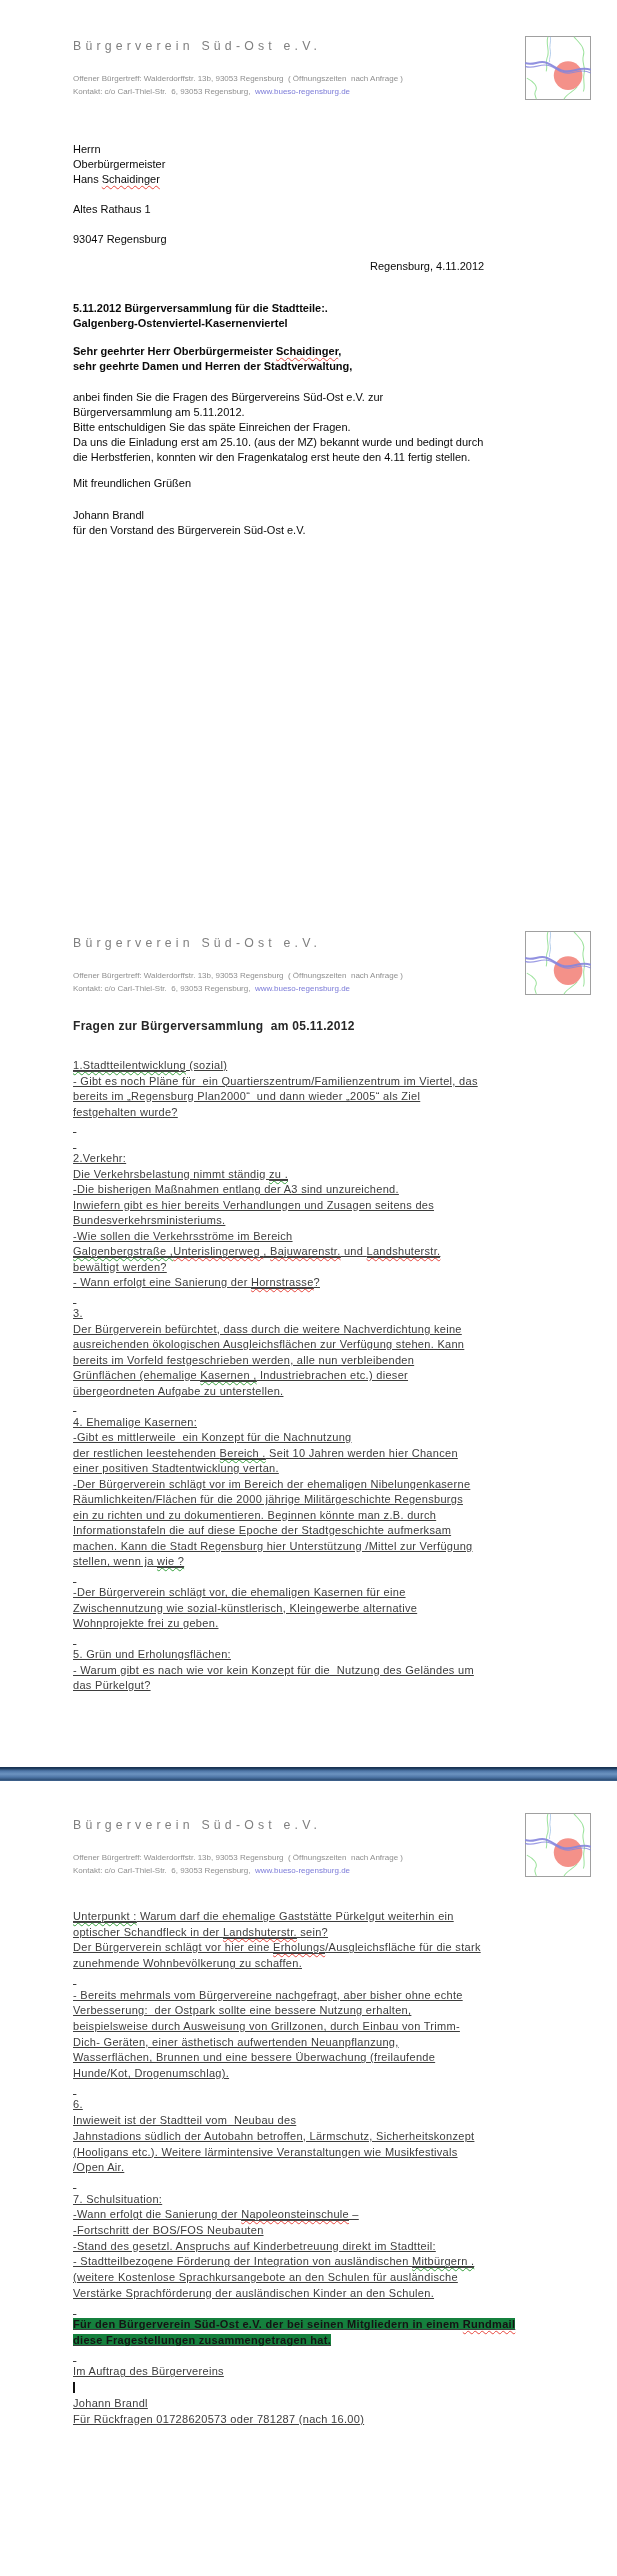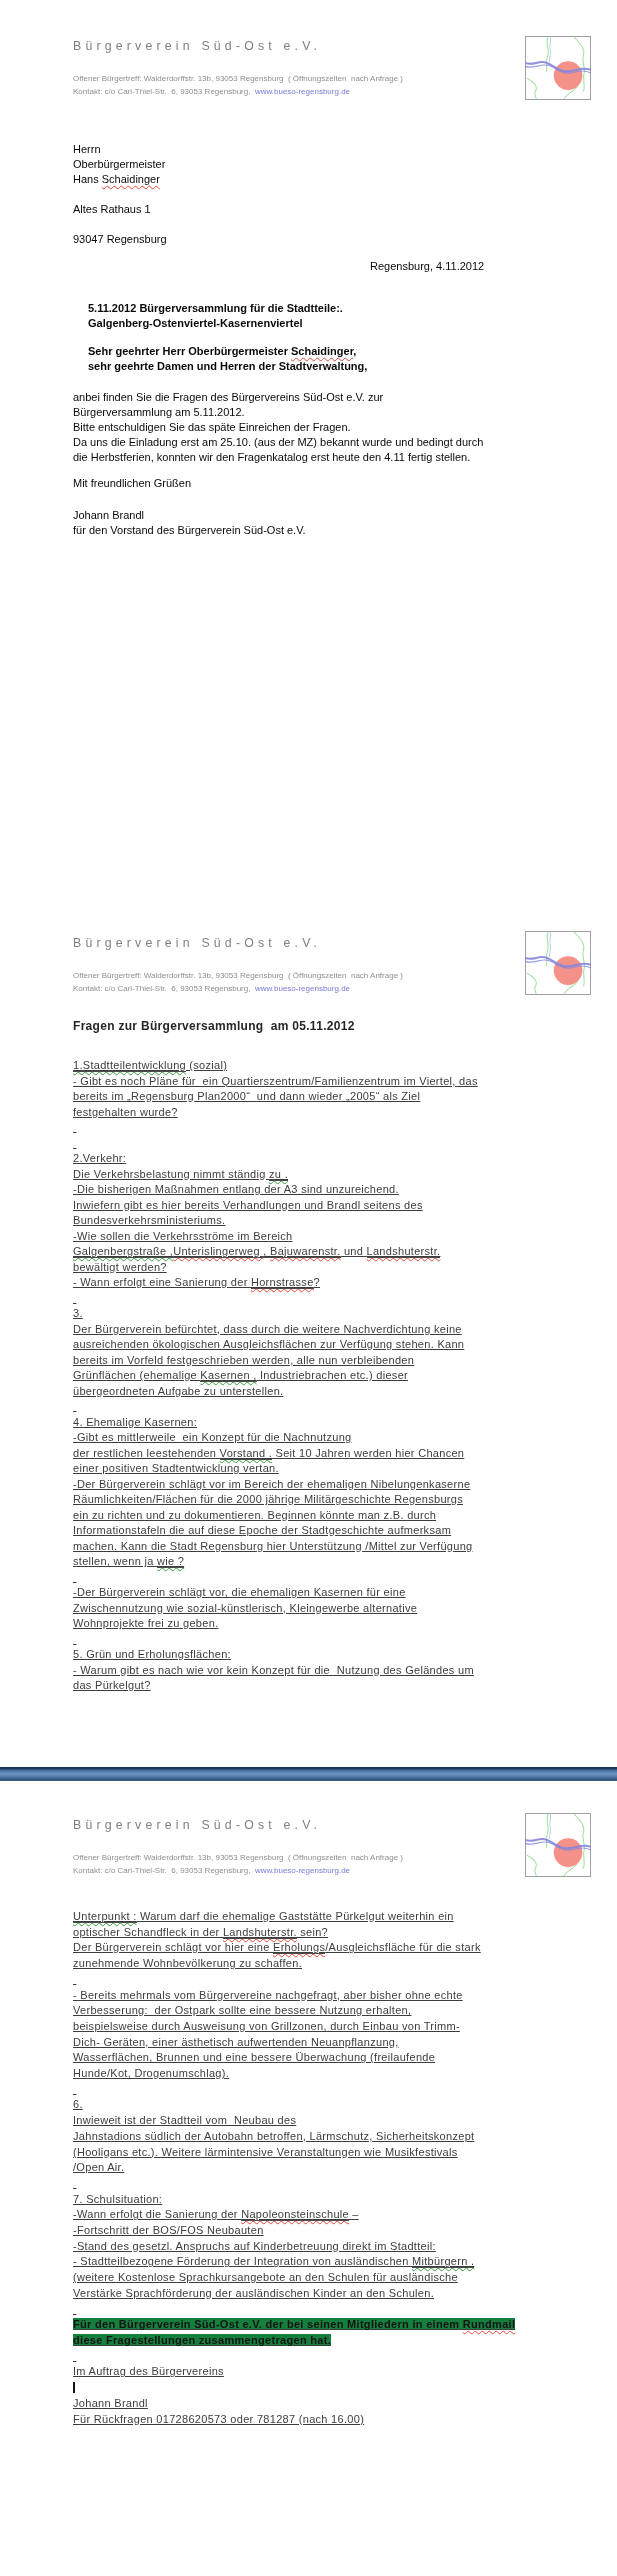--- a/index.html
+++ b/index.html
@@ -10,21 +10,21 @@
   }
   .abs { position:absolute; }
   .line { white-space:pre; }
   .org-title {
     font-size:12.3px; color:#7f7f7f; letter-spacing:4.2px; white-space:nowrap;
     line-height:15.2px;
   }
   .contact { font-size:8px; color:#8f8f8f; line-height:12.7px; }
   .weblink { color:#7b7bd8; cursor:pointer; }
   .letter { font-size:11px; color:#0a0a0a; line-height:15px; }
-  .bold { font-weight:700;margin-left:15px; }
+  .bold { font-weight:700; }
   .gothic { font-size:11px; color:#3d3d3d; line-height:15.5px; letter-spacing:0.3px;text-decoration:underline; }
   .q-title { font-size:12px; font-weight:700; color:#262626; letter-spacing:0.3px; white-space:pre; }
   .u  { border-bottom:0.8px solid #4a4a4a; }
   .wr { text-decoration:underline; text-decoration-style:wavy; text-decoration-color:#e8453c;
         text-decoration-thickness:0.8px; text-underline-offset:1.7px; }
   .wg { text-decoration:underline; text-decoration-style:wavy; text-decoration-color:#36a13d;
         text-decoration-thickness:0.8px; text-underline-offset:1.7px; }
   .hl { background:#15803d; font-weight:700; color:#141414; }
   .cursor { display:inline-block; width:1.7px; height:11px; background:#111; vertical-align:text-bottom; }
   .divider {
@@ -117,37 +117,37 @@
   <div class="abs gothic" style="left:73px; top:1058px">
       <div class="line"><span class="u wg">1.Stadtteilentwicklung</span><span> (sozial)</span></div>
       <div class="line">- Gibt es noch Pläne für  ein Quartierszentrum/Familienzentrum im Viertel, das</div>
       <div class="line">bereits im „Regensburg Plan2000“  und dann wieder „2005“ als Ziel</div>
       <div class="line">festgehalten wurde?</div>
       <div class="line">&nbsp;</div>
       <div class="line">&nbsp;</div>
       <div class="line">2.Verkehr:</div>
       <div class="line"><span>Die Verkehrsbelastung nimmt ständig </span><span class="u wg">zu .</span></div>
       <div class="line">-Die bisherigen Maßnahmen entlang der A3 sind unzureichend.</div>
-      <div class="line">Inwiefern gibt es hier bereits Verhandlungen und Brandl seitens des</div>
+      <div class="line">Inwiefern gibt es hier bereits Verhandlungen und Zusagen seitens des</div>
       <div class="line">Bundesverkehrsministeriums.</div>
       <div class="line">-Wie sollen die Verkehrsströme im Bereich</div>
       <div class="line"><span class="u wg">Galgenbergstraße ,</span><span class="u wr">Unterislingerweg </span><span class="u">, </span><span class="u wr">Bajuwarenstr.</span><span> und </span><span class="u wr">Landshuterstr.</span></div>
       <div class="line">bewältigt werden?</div>
       <div class="line"><span>- Wann erfolgt eine Sanierung der </span><span class="u wr">Hornstrasse</span><span>?</span></div>
       <div class="line">&nbsp;</div>
       <div class="line">3.</div>
       <div class="line">Der Bürgerverein befürchtet, dass durch die weitere Nachverdichtung keine</div>
       <div class="line">ausreichenden ökologischen Ausgleichsflächen zur Verfügung stehen. Kann</div>
       <div class="line">bereits im Vorfeld festgeschrieben werden, alle nun verbleibenden</div>
       <div class="line"><span>Grünflächen (ehemalige </span><span class="u wg">Kasernen ,</span><span> Industriebrachen etc.) dieser</span></div>
       <div class="line">übergeordneten Aufgabe zu unterstellen.</div>
       <div class="line">&nbsp;</div>
       <div class="line">4. Ehemalige Kasernen:</div>
       <div class="line">-Gibt es mittlerweile  ein Konzept für die Nachnutzung</div>
-      <div class="line"><span>der restlichen leestehenden </span><span class="u wg">Vorstand .</span><span> Seit 10 Jahren werden hier Chancen</span></div>
+      <div class="line"><span>der restlichen leestehenden </span><span class="u wg">Bereich .</span><span> Seit 10 Jahren werden hier Chancen</span></div>
       <div class="line">einer positiven Stadtentwicklung vertan.</div>
       <div class="line">-Der Bürgerverein schlägt vor im Bereich der ehemaligen Nibelungenkaserne</div>
       <div class="line">Räumlichkeiten/Flächen für die 2000 jährige Militärgeschichte Regensburgs</div>
       <div class="line">ein zu richten und zu dokumentieren. Beginnen könnte man z.B. durch</div>
       <div class="line">Informationstafeln die auf diese Epoche der Stadtgeschichte aufmerksam</div>
       <div class="line">machen. Kann die Stadt Regensburg hier Unterstützung /Mittel zur Verfügung</div>
       <div class="line"><span>stellen, wenn ja </span><span class="u wg">wie ?</span></div>
       <div class="line">&nbsp;</div>
       <div class="line">-Der Bürgerverein schlägt vor, die ehemaligen Kasernen für eine</div>
       <div class="line">Zwischennutzung wie sozial-künstlerisch, Kleingewerbe alternative</div>

